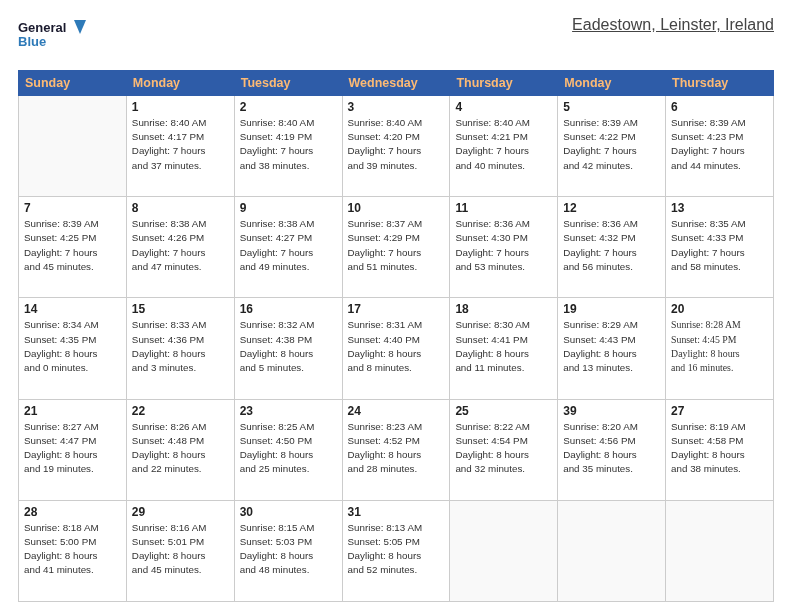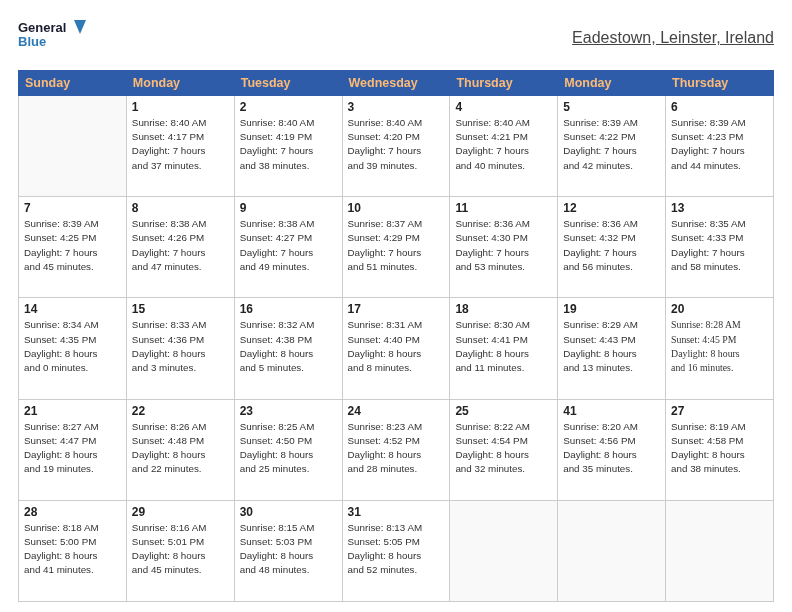--- a/index.html
+++ b/index.html
@@ -13,21 +13,21 @@
     .page {
       width: 792px;
       height: 612px;
       padding: 16px 18px 10px 18px;
       display: flex;
       flex-direction: column;
     }
     .header {
       display: flex;
       justify-content: space-between;
-      align-items: center;
+      align-items: flex-start;
       margin-bottom: 10px;
     }
     .logo {
       display: flex;
       align-items: center;
       gap: 0;
     }
     .title-block {
       text-align: right;
     }
@@ -290,21 +290,21 @@
 and 28 minutes.</div>
           </td>
           <td>
             <span class="day-num">25</span>
             <div class="cell-info" style="white-space: pre-line;">Sunrise: 8:22 AM
 Sunset: 4:54 PM
 Daylight: 8 hours
 and 32 minutes.</div>
           </td>
           <td>
-            <span class="day-num">41</span>
+            <span class="day-num">39</span>
             <div class="cell-info" style="white-space: pre-line;">Sunrise: 8:20 AM
 Sunset: 4:56 PM
 Daylight: 8 hours
 and 35 minutes.</div>
           </td>
           <td>
             <span class="day-num">27</span>
             <div class="cell-info" style="white-space: pre-line;">Sunrise: 8:19 AM
 Sunset: 4:58 PM
 Daylight: 8 hours

